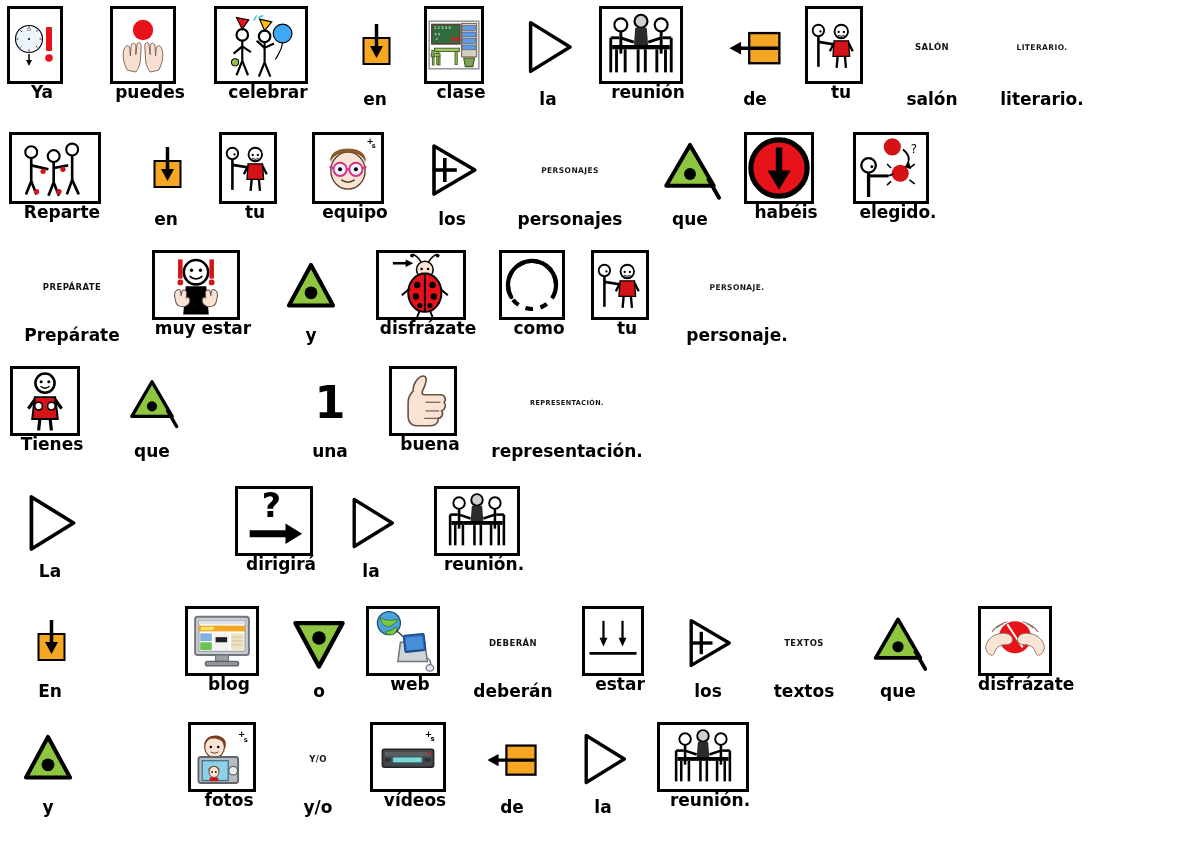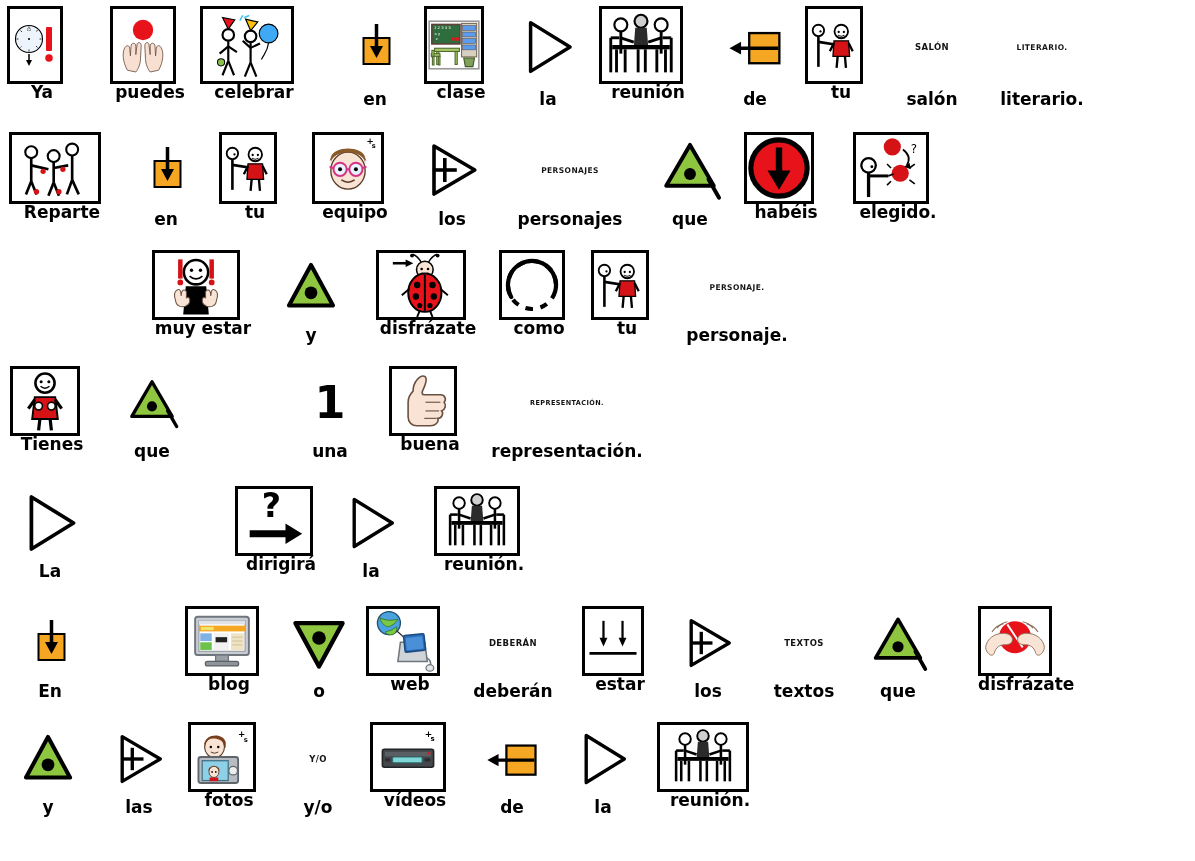--- a/index.html
+++ b/index.html
@@ -97,21 +97,21 @@
       <circle cx="50" cy="25" r="17" fill="#e8131a"></circle>
       <g fill="#f7e0d2" stroke="#6b5044" stroke-width="1.4">
         <path d="M24 92 C16 78 15 62 20 54 C23 49 28 51 28 57 L29 68 L30 52 C30 46 38 45 38 52 L38 66 L40 50 C40 44 47 45 47 51 L46 70 C46 82 42 90 38 95 Z"></path>
         <path d="M76 92 C84 78 85 62 80 54 C77 49 72 51 72 57 L71 68 L70 52 C70 46 62 45 62 52 L62 66 L60 50 C60 44 53 45 53 51 L54 70 C54 82 58 90 62 95 Z"></path>
       </g>
     </svg>
         </div>
         <div class="word" style="font-size: 17px; margin-bottom: 1px;">puedes</div>
       </div>
     </div>
-    <div class="cell framed" style="left: 200px; top: 3px; width: 108px;">
+    <div class="cell framed" style="left: 214px; top: 3px; width: 108px;">
       <div style="border-width: 3px; border-color: rgb(0, 224, 0); width: 108px; height: 118px; padding: 3px 2px 2px;">
         <div class="art" style="width: 94px; height: 78px;">
           <svg class="svgbox" viewBox="0 0 100 100" preserveAspectRatio="xMidYMid meet" xmlns="http://www.w3.org/2000/svg">
       <g stroke="#000" fill="none" stroke-width="3">
         <circle cx="24" cy="36" r="8" fill="#fff"></circle>
         <line x1="24" y1="44" x2="24" y2="72"></line>
         <line x1="24" y1="52" x2="12" y2="62"></line>
               <line x1="24" y1="52" x2="36" y2="60"></line>
         <line x1="24" y1="72" x2="16" y2="92"></line>
               <line x1="24" y1="72" x2="32" y2="92"></line>
@@ -423,20 +423,26 @@
       <g stroke="#000" stroke-width="2.4">
         <line x1="50" y1="50" x2="44" y2="44"></line>
         <line x1="50" y1="70" x2="44" y2="76"></line>
         <line x1="78" y1="50" x2="86" y2="44"></line>
         <line x1="78" y1="68" x2="86" y2="74"></line>
       </g>
     </svg>
         </div>
         <div class="word" style="font-size: 17px; margin-bottom: 1px;">elegido.</div>
       </div>
+    </div>
+    <div class="cell" style="left: 16px; top: 252px; width: 112px;">
+      <div class="art" style="width: 96px; height: 70px;">
+        <span class="microword" style="font-size: 8.5px;">PREPÁRATE</span>
+      </div>
+      <div class="word" style="font-size: 17px; margin-top: 5px;">Prepárate</div>
     </div>
     <div class="cell framed" style="left: 152px; top: 247px; width: 102px;">
       <div style="border-width: 3px; border-color: rgb(0, 0, 238); width: 102px; height: 108px; padding: 3px 2px 2px;">
         <div class="art" style="width: 88px; height: 70px;">
           <svg class="svgbox" viewBox="0 0 100 100" preserveAspectRatio="xMidYMid meet" xmlns="http://www.w3.org/2000/svg">
       <circle cx="50" cy="30" r="19" fill="#fff" stroke="#000" stroke-width="4"></circle>
       <circle cx="43" cy="27" r="2.6" fill="#000"></circle>
             <circle cx="57" cy="27" r="2.6" fill="#000"></circle>
       <path d="M40 36 q10 9 20 0" stroke="#000" stroke-width="2.6" fill="none"></path>
       <path d="M34 52 L66 52 L70 96 L30 96 Z" fill="#000"></path>
@@ -799,30 +805,20 @@
     </div>
     <div class="cell" style="left: 11px; top: 724px; width: 74px;">
       <div class="art" style="width: 58px; height: 70px;">
         <svg class="svgbox" viewBox="0 0 100 100" preserveAspectRatio="xMidYMid meet" xmlns="http://www.w3.org/2000/svg">
       <polygon points="50,12 88,82 12,82" fill="#8ec63f" stroke="#000" stroke-width="7" stroke-linejoin="round"></polygon>
       <circle cx="50" cy="60" r="11" fill="#000"></circle>
     </svg>
       </div>
       <div class="word" style="font-size: 17px; margin-top: 5px;">y</div>
     </div>
-    <div class="cell" style="left: 103px; top: 724px; width: 72px;">
-      <div class="art" style="width: 56px; height: 70px;">
-        <svg class="svgbox" viewBox="0 0 100 100" preserveAspectRatio="xMidYMid meet" xmlns="http://www.w3.org/2000/svg">
-      <polygon points="20,10 88,50 20,90" fill="none" stroke="#000" stroke-width="6" stroke-linejoin="round"></polygon>
-      <line x1="18" y1="50" x2="58" y2="50" stroke="#000" stroke-width="6"></line>
-      <line x1="38" y1="30" x2="38" y2="70" stroke="#000" stroke-width="6"></line>
-    </svg>
-      </div>
-      <div class="word" style="font-size: 17px; margin-top: 5px;">las</div>
-    </div>
     <div class="cell framed" style="left: 188px; top: 719px; width: 82px;">
       <div style="border-width: 3px; border-color: rgb(255, 193, 7); width: 82px; height: 112px; padding: 3px 2px 2px;">
         <div class="art" style="width: 68px; height: 70px;">
           <svg class="svgbox" viewBox="0 0 100 100" preserveAspectRatio="xMidYMid meet" xmlns="http://www.w3.org/2000/svg">
       <path d="M22 30 C22 12 52 10 56 26 L56 36 C52 24 30 22 22 36 Z" fill="#7b3f1d"></path>
       <ellipse cx="38" cy="34" rx="16" ry="17" fill="#f8e3d4" stroke="#5a3b24" stroke-width="1.8"></ellipse>
       <path d="M21 30 C24 12 52 12 55 30 C50 22 42 20 36 20 C30 20 25 23 21 30 Z" fill="#7b3f1d"></path>
       <circle cx="32" cy="34" r="2" fill="#000"></circle>
             <circle cx="44" cy="34" r="2" fill="#000"></circle>
       <path d="M32 42 q6 4 12 0" stroke="#5a3b24" stroke-width="1.6" fill="none"></path>

